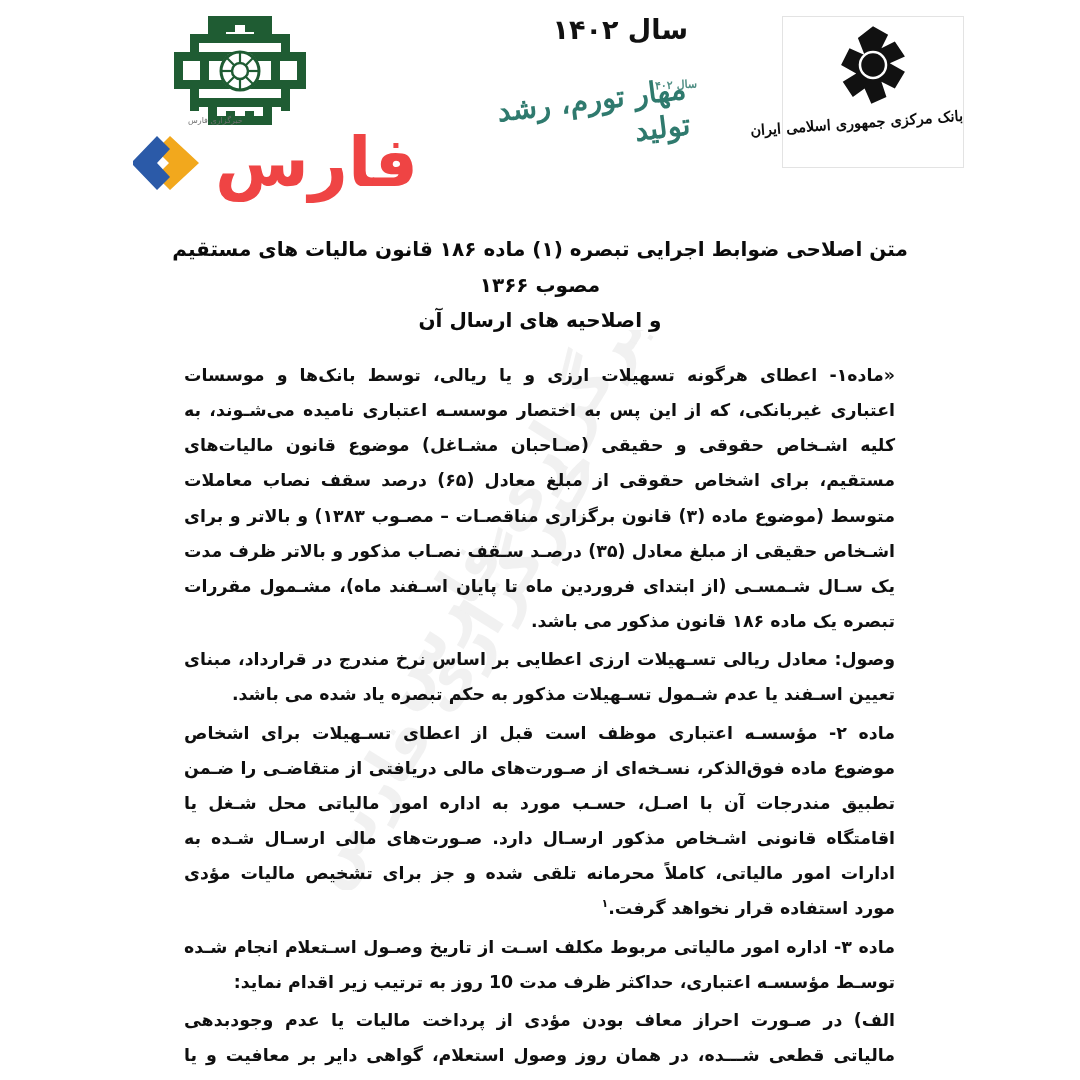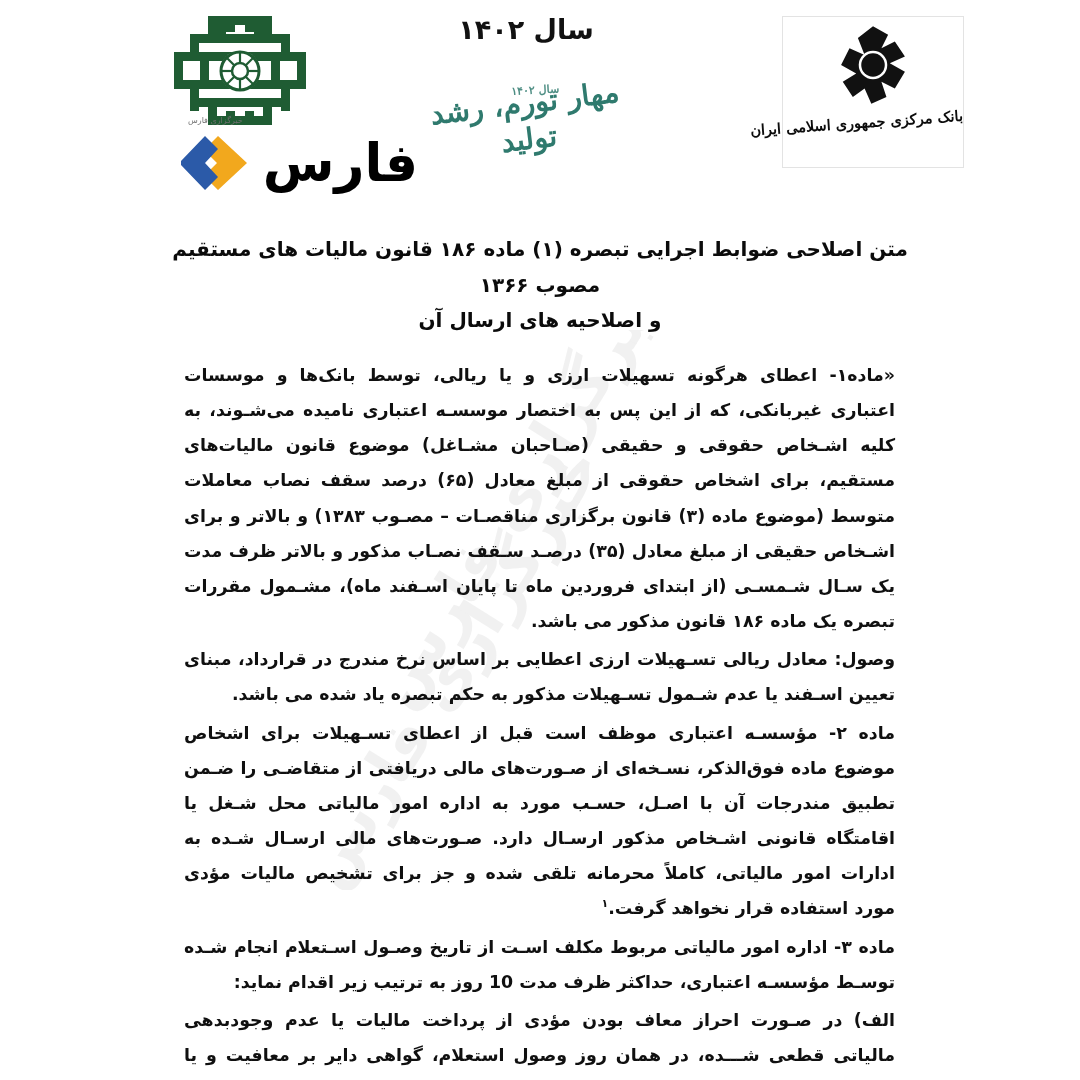--- a/index.html
+++ b/index.html
@@ -77,44 +77,44 @@
     gap: 8px;
     direction: rtl;
   }
   .fars-diamonds {
     position: relative;
     width: 74px;
     height: 58px;
     flex: none;
   }
   .fars-text {
-    color: #000000;
-    font-size: 52px;
+    color: #ef4444;
+    font-size: 68px;
     font-weight: 700;
     line-height: 1;
     letter-spacing: -1px;
     font-family: "DejaVu Sans", "Liberation Sans", sans-serif;
   }
   .fars-sub {
     position: absolute;
     left: 60px;
     top: 104px;
     font-size: 8px;
     color: #6f6f6f;
     letter-spacing: 1px;
   }
 
   
   .center-block {
     position: absolute;
-    left: 406px;
+    left: 448px;
     top: 14px;
     width: 240px;
     height: 180px;
-    text-align: center;
+    text-align: right;
   }
   .year-text {
     font-size: 27px;
     font-weight: 700;
     color: #111111;
     font-family: "DejaVu Sans", "Liberation Sans", sans-serif;
     letter-spacing: 1px;
   }
   .slogan {
     margin-top: 26px;

